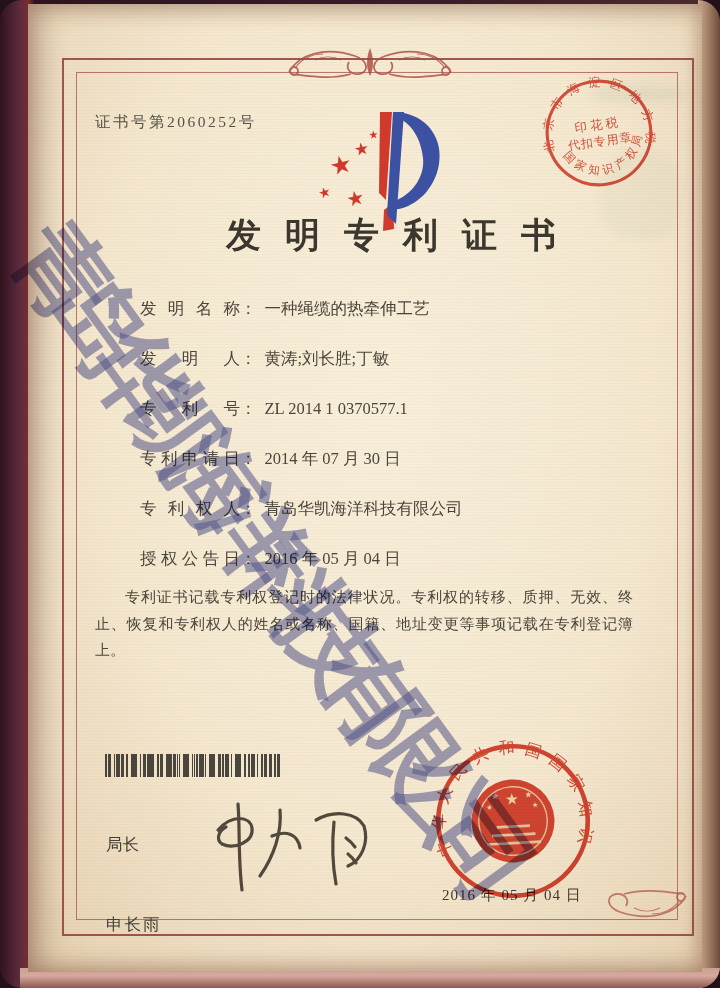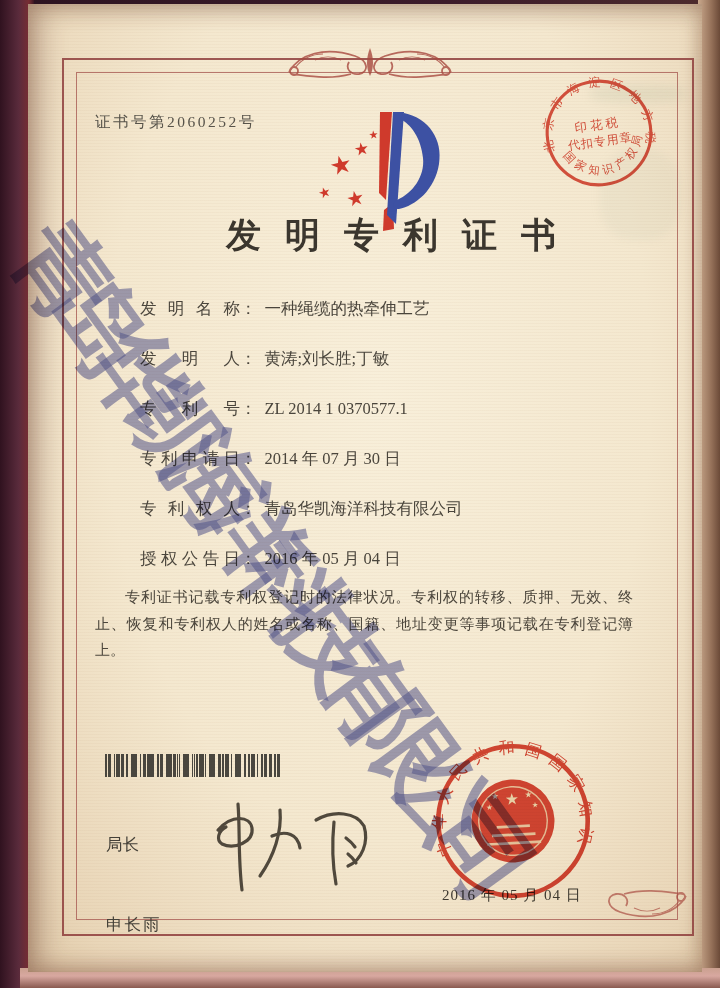--- a/index.html
+++ b/index.html
@@ -1,19 +1,19 @@
 <!DOCTYPE html>
 <html style="--seal-red: #d6402f; --logo-red: #cf3a2c; --logo-blue: #3d51a3; --frame-red: #8e3d3c; --frame-red-light: #a85a52; --watermark-blue: #585ca8; --paper: #f6ecd4; --ink: #46413a;"><head>
 <meta charset="utf-8">
 <style>
   html,body{margin:0;padding:0;background:#241019;}
   .shot{
     position:relative;width:720px;height:988px;overflow:hidden;
     background:linear-gradient(115deg,#2c1320 0%,#3c1b2a 38%,#5c3a2e 82%,#7c5a42 100%);
-    font-family:"Liberation Serif","DejaVu Serif",serif;color:var(--ink,#46413a);
+    font-family:"Liberation Serif","DejaVu Serif",serif;color:var(--ink,#46413a);border-radius:22px;
   }
   .book-spine{position:absolute;left:0;top:0;width:34px;height:988px;
     background:linear-gradient(90deg,#30121f 0%,#5a2b3c 55%,#772d33 85%,#3a1622 100%);}
   .page-stack-bottom{position:absolute;left:20px;top:968px;width:700px;height:20px;
     background:linear-gradient(180deg,#caa08f 0%,#d8a8a0 40%,#8a5a50 100%);}
   .page-edge-right{position:absolute;left:698px;top:0;width:22px;height:988px;
     background:linear-gradient(90deg,#c9a88c 0%,#96725a 60%,#6b4a38 100%);}
   .page{
     position:absolute;left:28px;top:4px;width:674px;height:968px;
     background:

